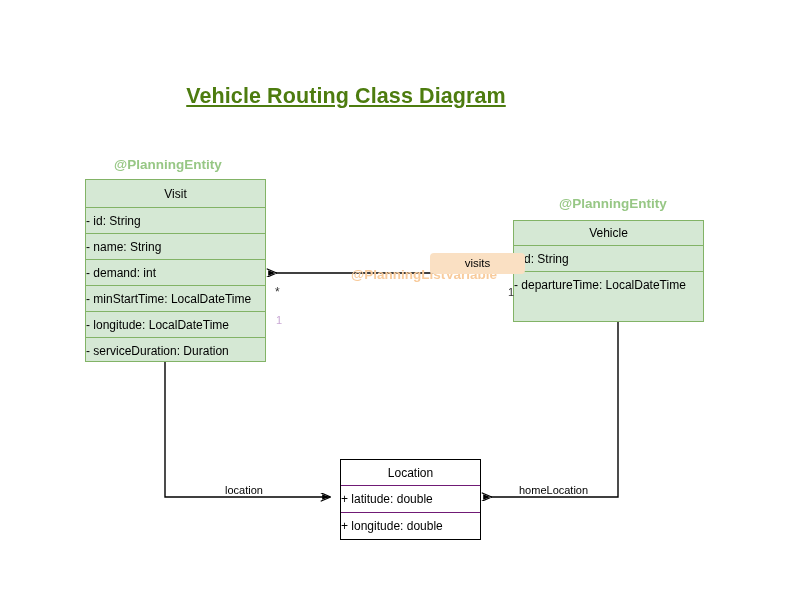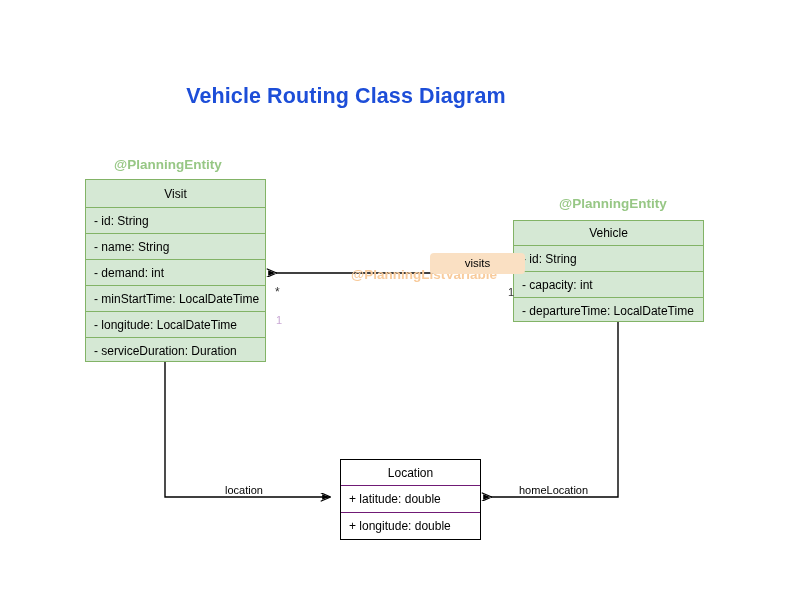--- a/index.html
+++ b/index.html
@@ -26,22 +26,23 @@
   
   .diagram-title {
     position: absolute;
     left: 0;
     top: 84px;
     width: 692px;
     text-align: center;
     font-size: 21.5px;
     font-weight: bold;
     letter-spacing: 0.1px;
-    color: #1d4ed8;
-    white-space: nowrap;
+    color: #4d7c0f;
+    white-space: nowrap;
+    text-decoration: underline;
   }
 
   
   .uml-class {
     position: absolute;
     box-sizing: border-box;
     border: 1px solid #82b366;
     background: #d5e8d4;
   }
   .uml-class.plain {
@@ -63,21 +64,20 @@
   }
   .uml-class.plain .uml-row + .uml-row {
     border-top: 1px solid #701a75;
   }
   .uml-name {
     justify-content: center;
     text-align: center;
   }
   .uml-attr {
     justify-content: flex-start;
-    padding-left: 8px;
   }
 
   
   #class-visit { left: 85px; top: 179px; width: 181px; height: 183px; }
   #class-visit .uml-row { height: 26px; }
   #class-visit .uml-name { height: 27px; }
 
   
   #class-vehicle { left: 513px; top: 220px; width: 191px; height: 102px; }
   #class-vehicle .uml-row { height: 26px; }
@@ -183,21 +183,20 @@
   <div class="uml-row uml-attr">- name: String</div>
   <div class="uml-row uml-attr">- demand: int</div>
   <div class="uml-row uml-attr">- minStartTime: LocalDateTime</div>
   <div class="uml-row uml-attr">- longitude: LocalDateTime</div>
   <div class="uml-row uml-attr">- serviceDuration: Duration</div>
 </div>
 
 <div class="uml-class" id="class-vehicle">
   <div class="uml-row uml-name">Vehicle</div>
   <div class="uml-row uml-attr">- id: String</div>
-  <div class="uml-row uml-attr">- capacity: int</div>
   <div class="uml-row uml-attr">- departureTime: LocalDateTime</div>
 </div>
 
 <div class="uml-class plain" id="class-location">
   <div class="uml-row uml-name">Location</div>
   <div class="uml-row uml-attr">+ latitude: double</div>
   <div class="uml-row uml-attr">+ longitude: double</div>
 </div>
 
 <div class="edge-badge" id="badge-visits">visits</div>

